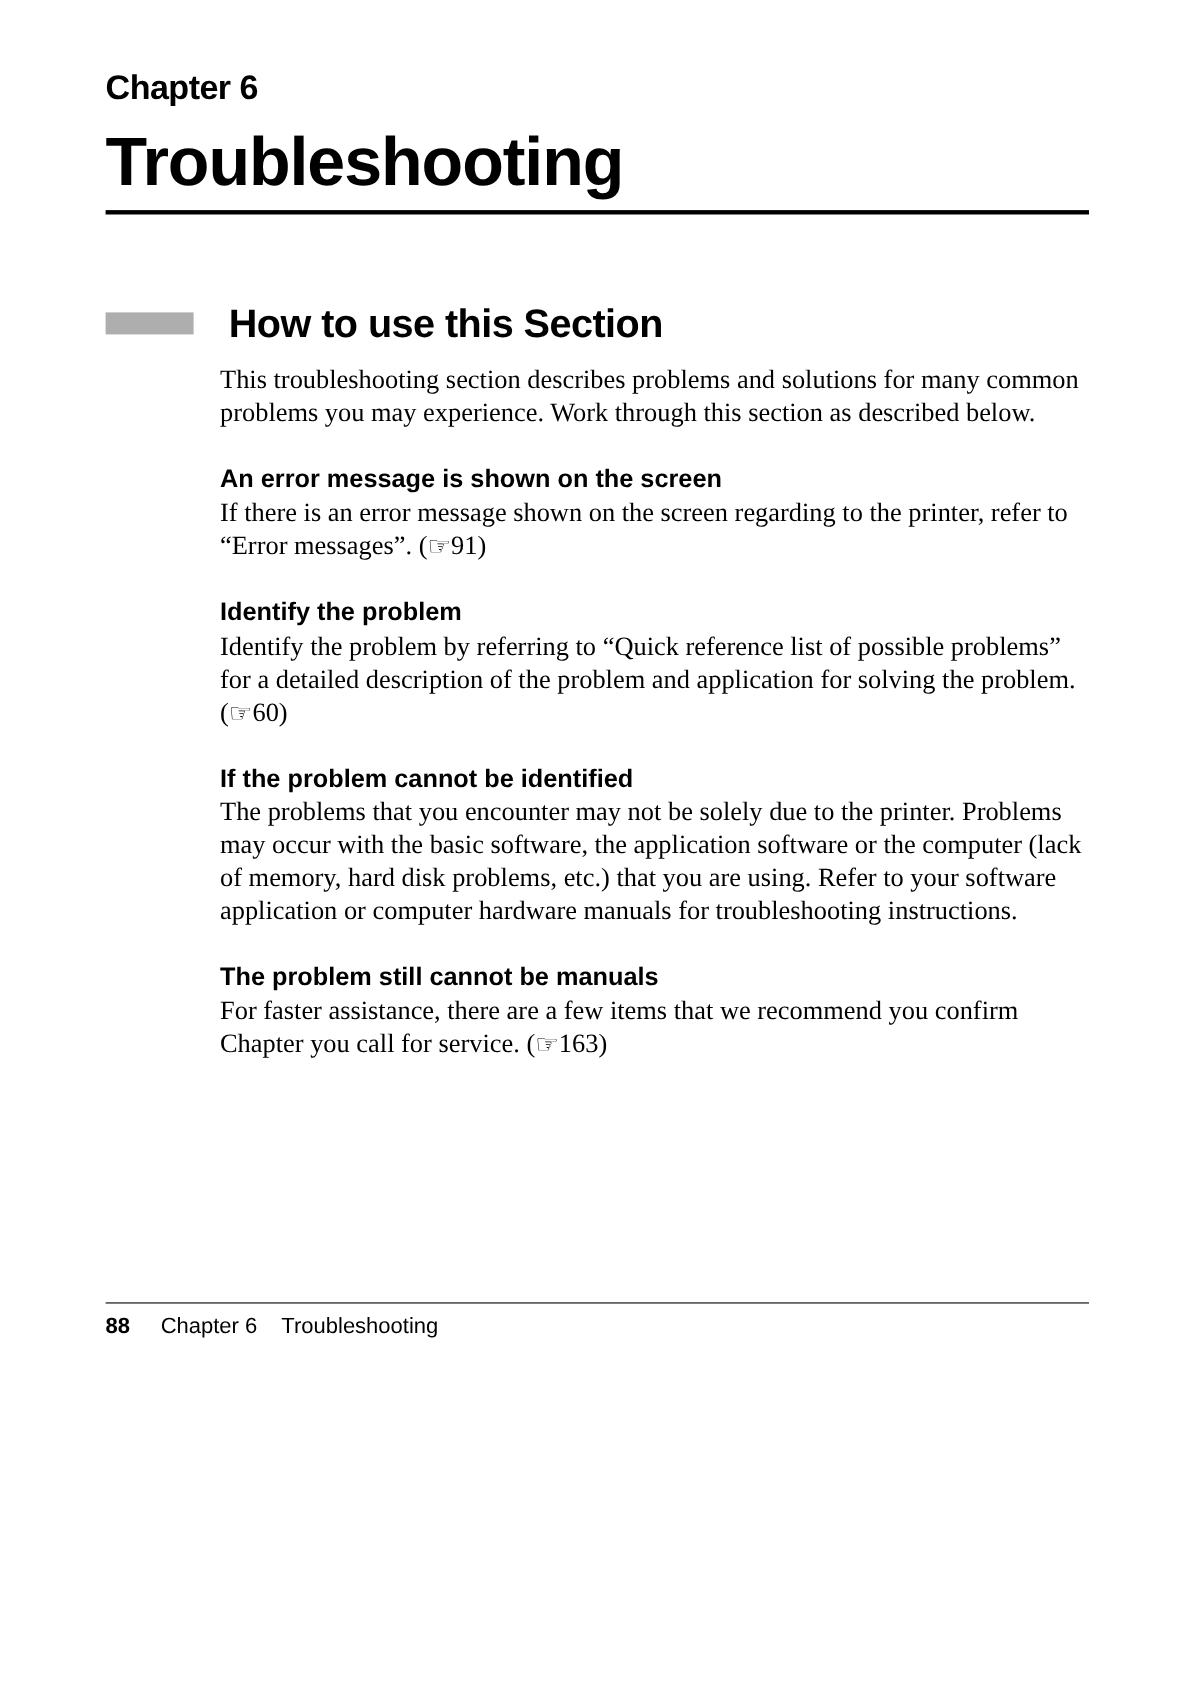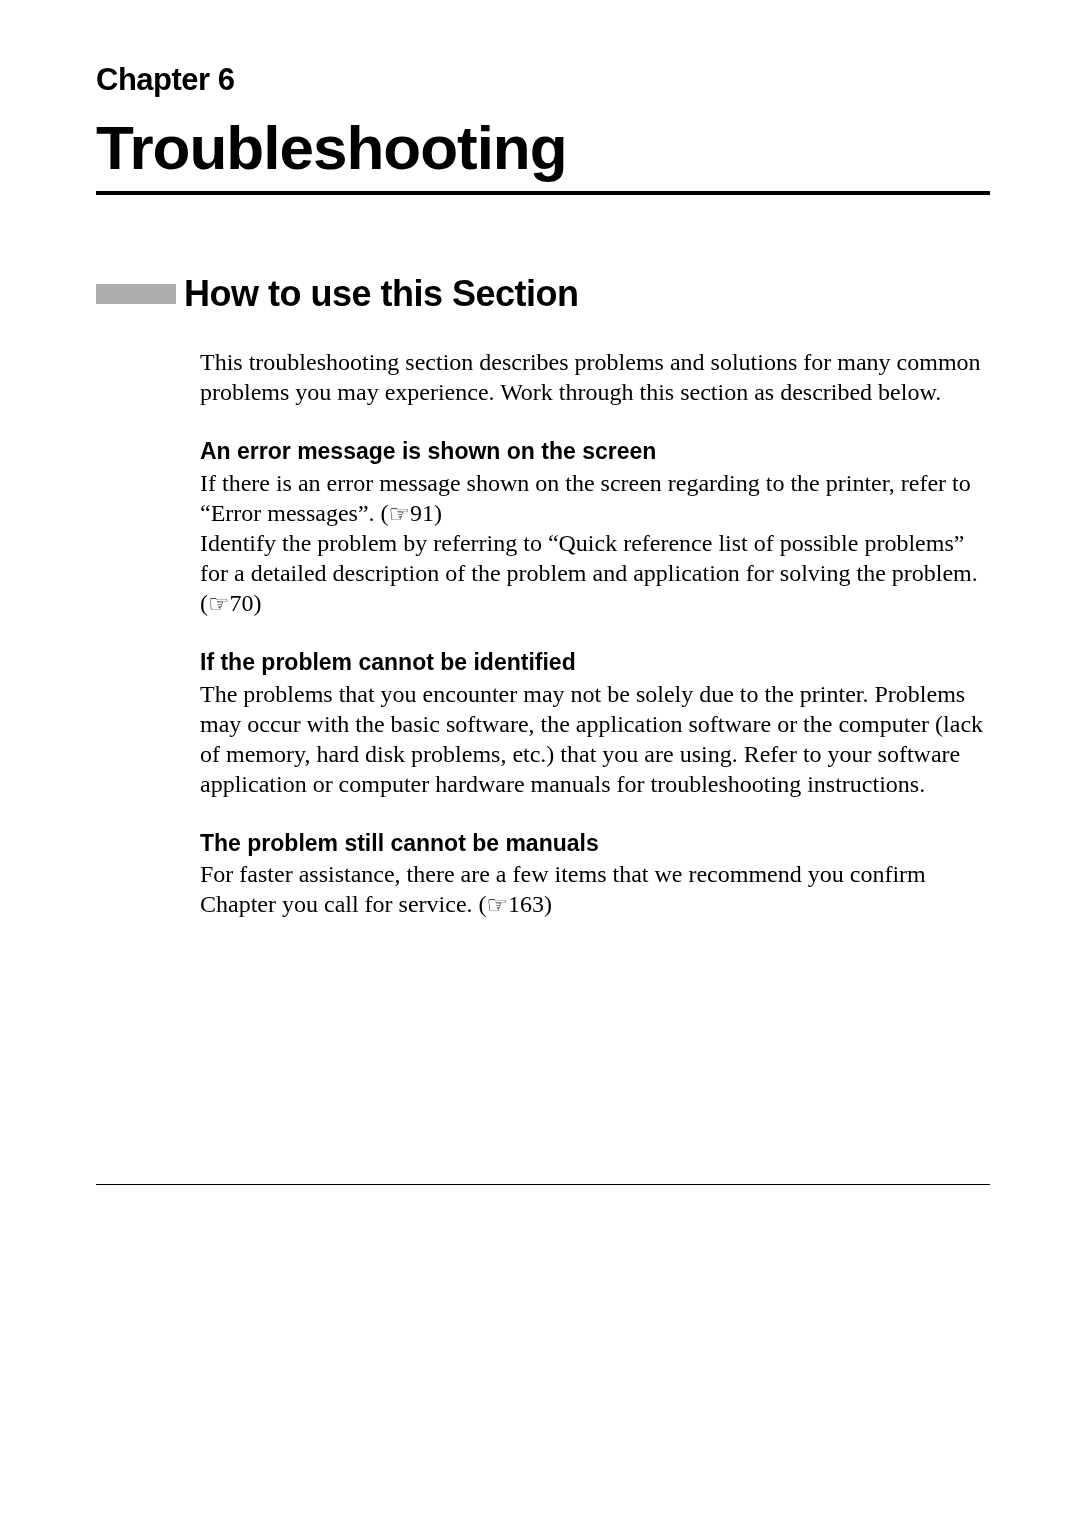--- a/index.html
+++ b/index.html
@@ -33,41 +33,41 @@
     padding-bottom: 8px;
     border-bottom: 4px solid #000;
   }
 
   .section {
     margin-top: 78px;
   }
   .section-header {
     display: flex;
     align-items: center;
-    gap: 8px;
+    gap: 32px;
   }
   .section-bar {
     width: 80px;
     height: 20px;
     background: #aeaeae;
     flex: 0 0 80px;
   }
   .section-title {
     font-family: Arial, Helvetica, sans-serif;
     font-weight: 700;
     font-size: 36px;
     letter-spacing: -0.5px;
   }
   .indent-block {
     margin-left: 104px;
     font-size: 24px;
     line-height: 1.25;
   }
   .intro {
-    margin-top: 32px;
+    margin-top: 16px;
   }
 
   .sub-heading {
     font-family: Arial, Helvetica, sans-serif;
     font-weight: 700;
     font-size: 23px;
     margin-top: 30px;
     margin-bottom: 2px;
   }
   .body-text {
@@ -116,36 +116,44 @@
     <div class="indent-block intro body-text">This troubleshooting section describes problems and solutions for many common problems you may experience. Work through this section as described below.</div>
 
     <div class="indent-block">
       <div class="sub-heading">An error message is shown on the screen</div>
       <div class="body-text">
         <span>If there is an error message shown on the screen regarding to the printer, refer to “Error messages”. (</span><span class="ref-symbol">☞</span><span>91</span><span>)</span>
       </div>
     </div>
 
     <div class="indent-block">
+      <div class="sub-heading">Identify the problem</div>
       <div class="body-text">
-        <span>Identify the problem by referring to “Quick reference list of possible problems” for a detailed description of the problem and application for solving the problem. (</span><span class="ref-symbol">☞</span><span>70</span><span>)</span>
+        <span>Identify the problem by referring to “Quick reference list of possible problems” for a detailed description of the problem and application for solving the problem. (</span><span class="ref-symbol">☞</span><span>60</span><span>)</span>
       </div>
     </div>
 
     <div class="indent-block">
       <div class="sub-heading">If the problem cannot be identified</div>
       <div class="body-text">
         <span>The problems that you encounter may not be solely due to the printer. Problems may occur with the basic software, the application software or the computer (lack of memory, hard disk problems, etc.) that you are using.  Refer to your software application or computer hardware manuals for troubleshooting instructions.</span>
       </div>
     </div>
 
     <div class="indent-block">
       <div class="sub-heading">The problem still cannot be manuals</div>
       <div class="body-text">
         <span>For faster assistance, there are a few items that we recommend you confirm Chapter you call for service. (</span><span class="ref-symbol">☞</span><span>163</span><span>)</span>
       </div>
     </div>
 
   </div>
 
   <div class="footer-rule"></div>
+  <div class="footer">
+    <span class="pg">88</span>
+    &nbsp;&nbsp;&nbsp;
+    <span>Chapter 6</span>
+    &nbsp;&nbsp;
+    <span>Troubleshooting</span>
+  </div>
 
 </div>
 
 </body></html>

